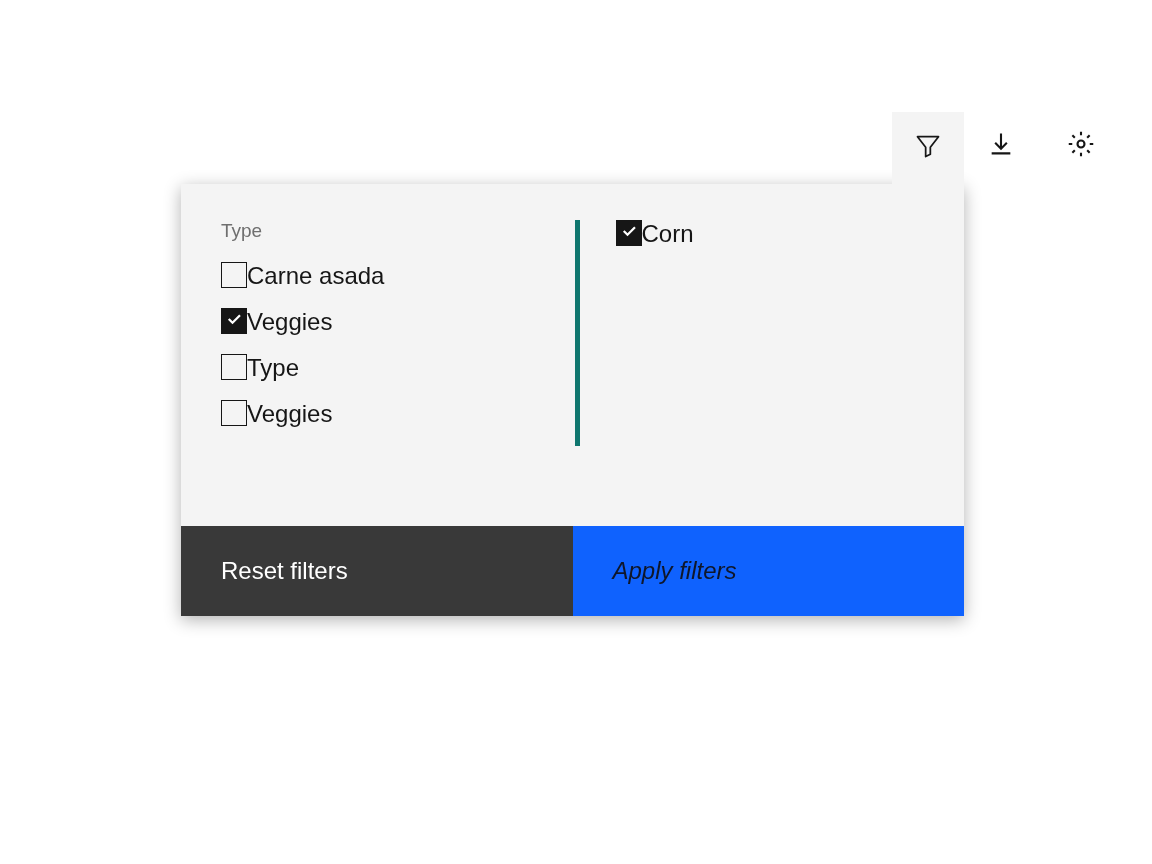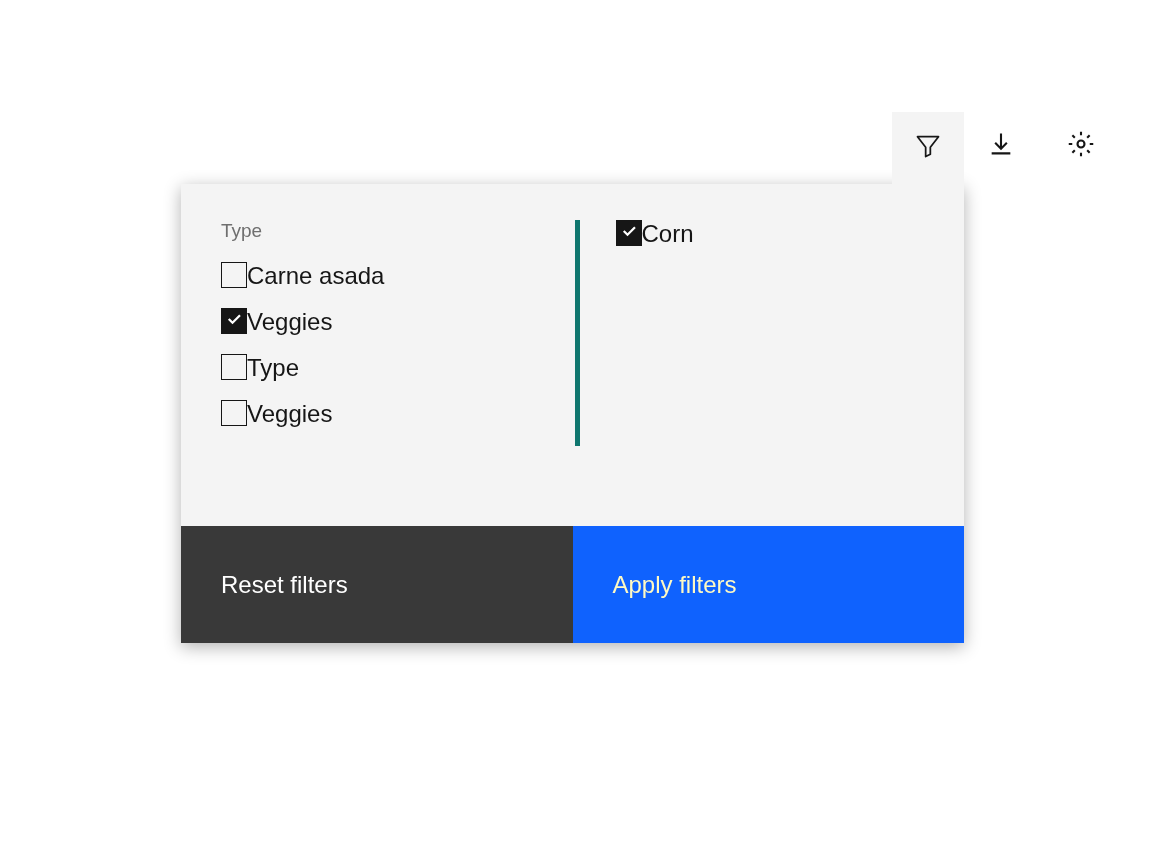--- a/index.html
+++ b/index.html
@@ -91,39 +91,40 @@
     .checkbox.checked {
       background: #161616;
     }
     .checkbox-label {
       font-size: 24px;
       color: #161616;
       font-weight: 400;
     }
     .button-row {
       display: flex;
-      height: 117px;
+      height: 90px;
     }
     .btn {
       flex: 1;
       border: none;
       font-size: 24px;
       text-align: left;
       padding-left: 40px;
       cursor: pointer;
       font-family: inherit;
       font-weight: 400;
     }
     .btn-reset {
       background: #393939;
       color: #ffffff;
     }
     .btn-apply {
       background: #0f62fe;
-      color: #fef9c3;
+      color: #0f172a;
+      font-style: italic;
     }
   </style>
 </head>
 <body>
 
 <div class="filter-tab">
   <span>
     <svg width="28" height="28" viewBox="0 0 24 24" fill="none" stroke="#161616" stroke-width="1.5">
       <path d="M3 4h18l-7 9v6l-4 2v-8L3 4z" stroke-linejoin="round"></path>
     </svg>

